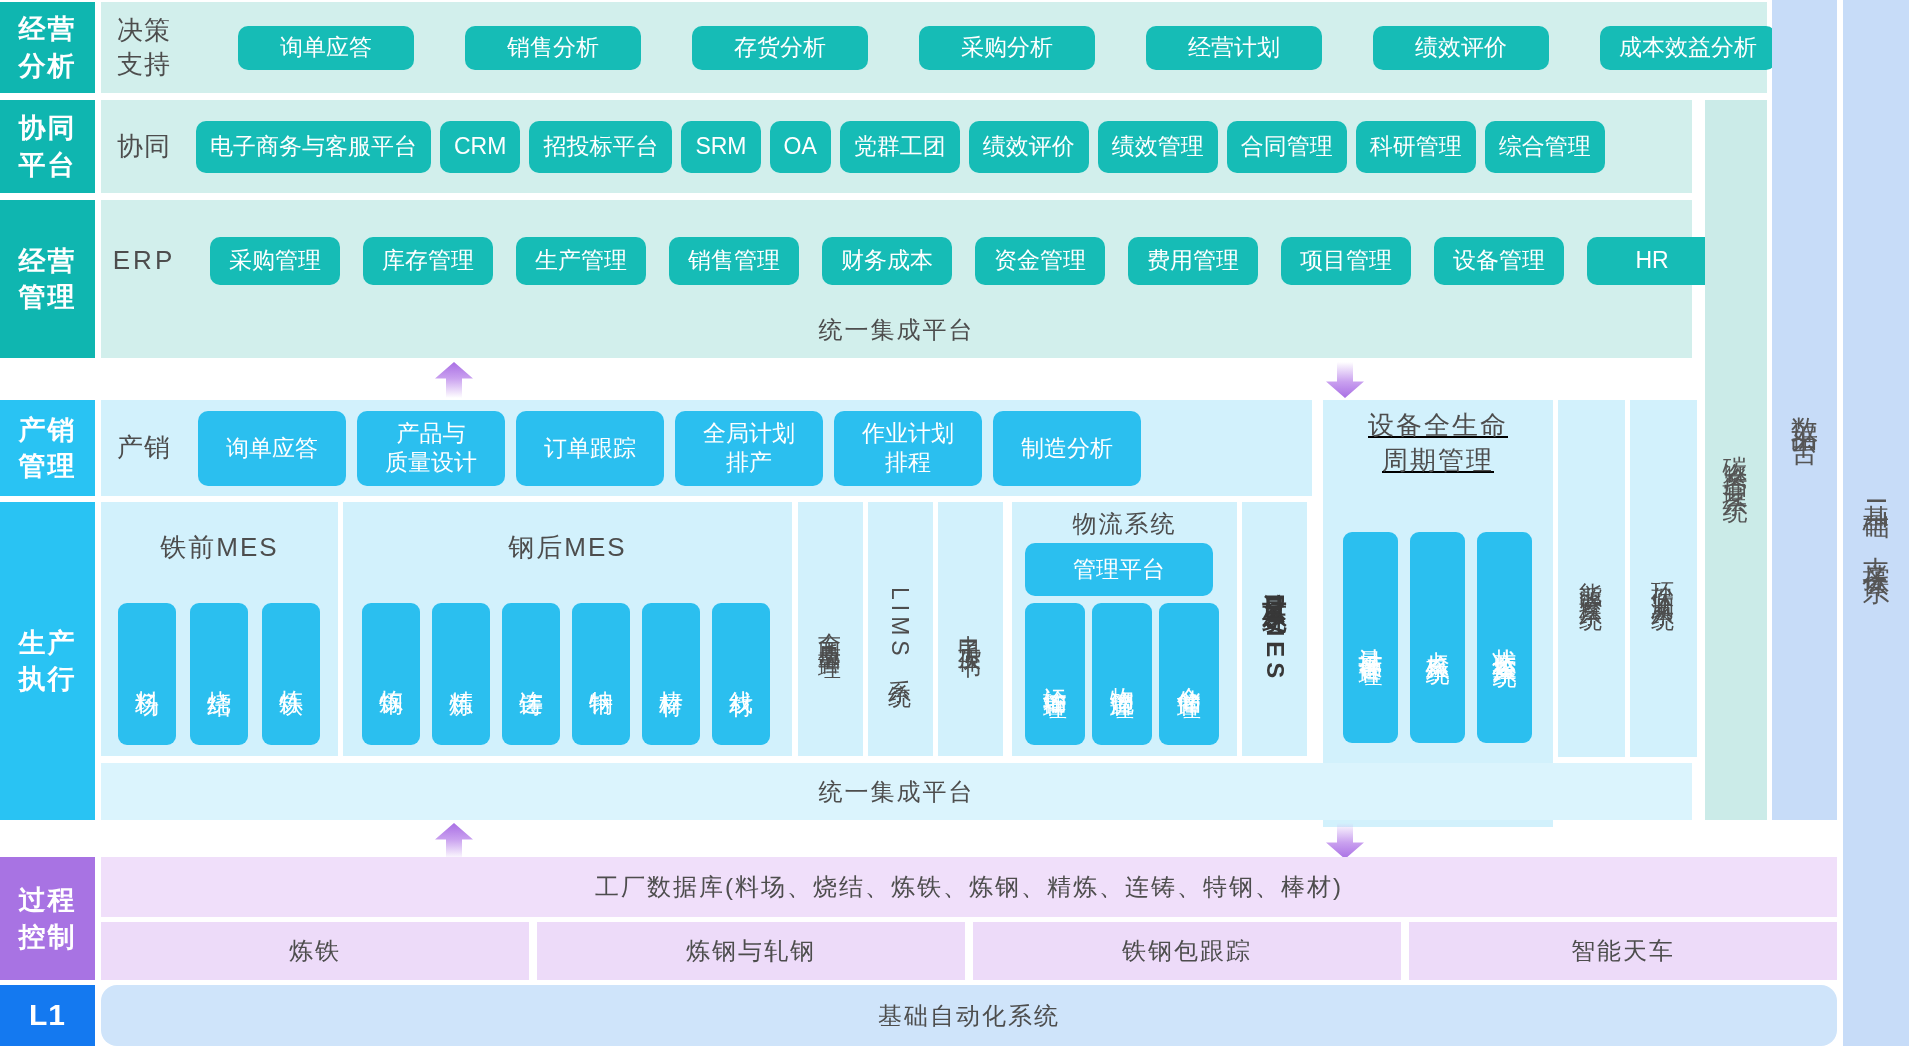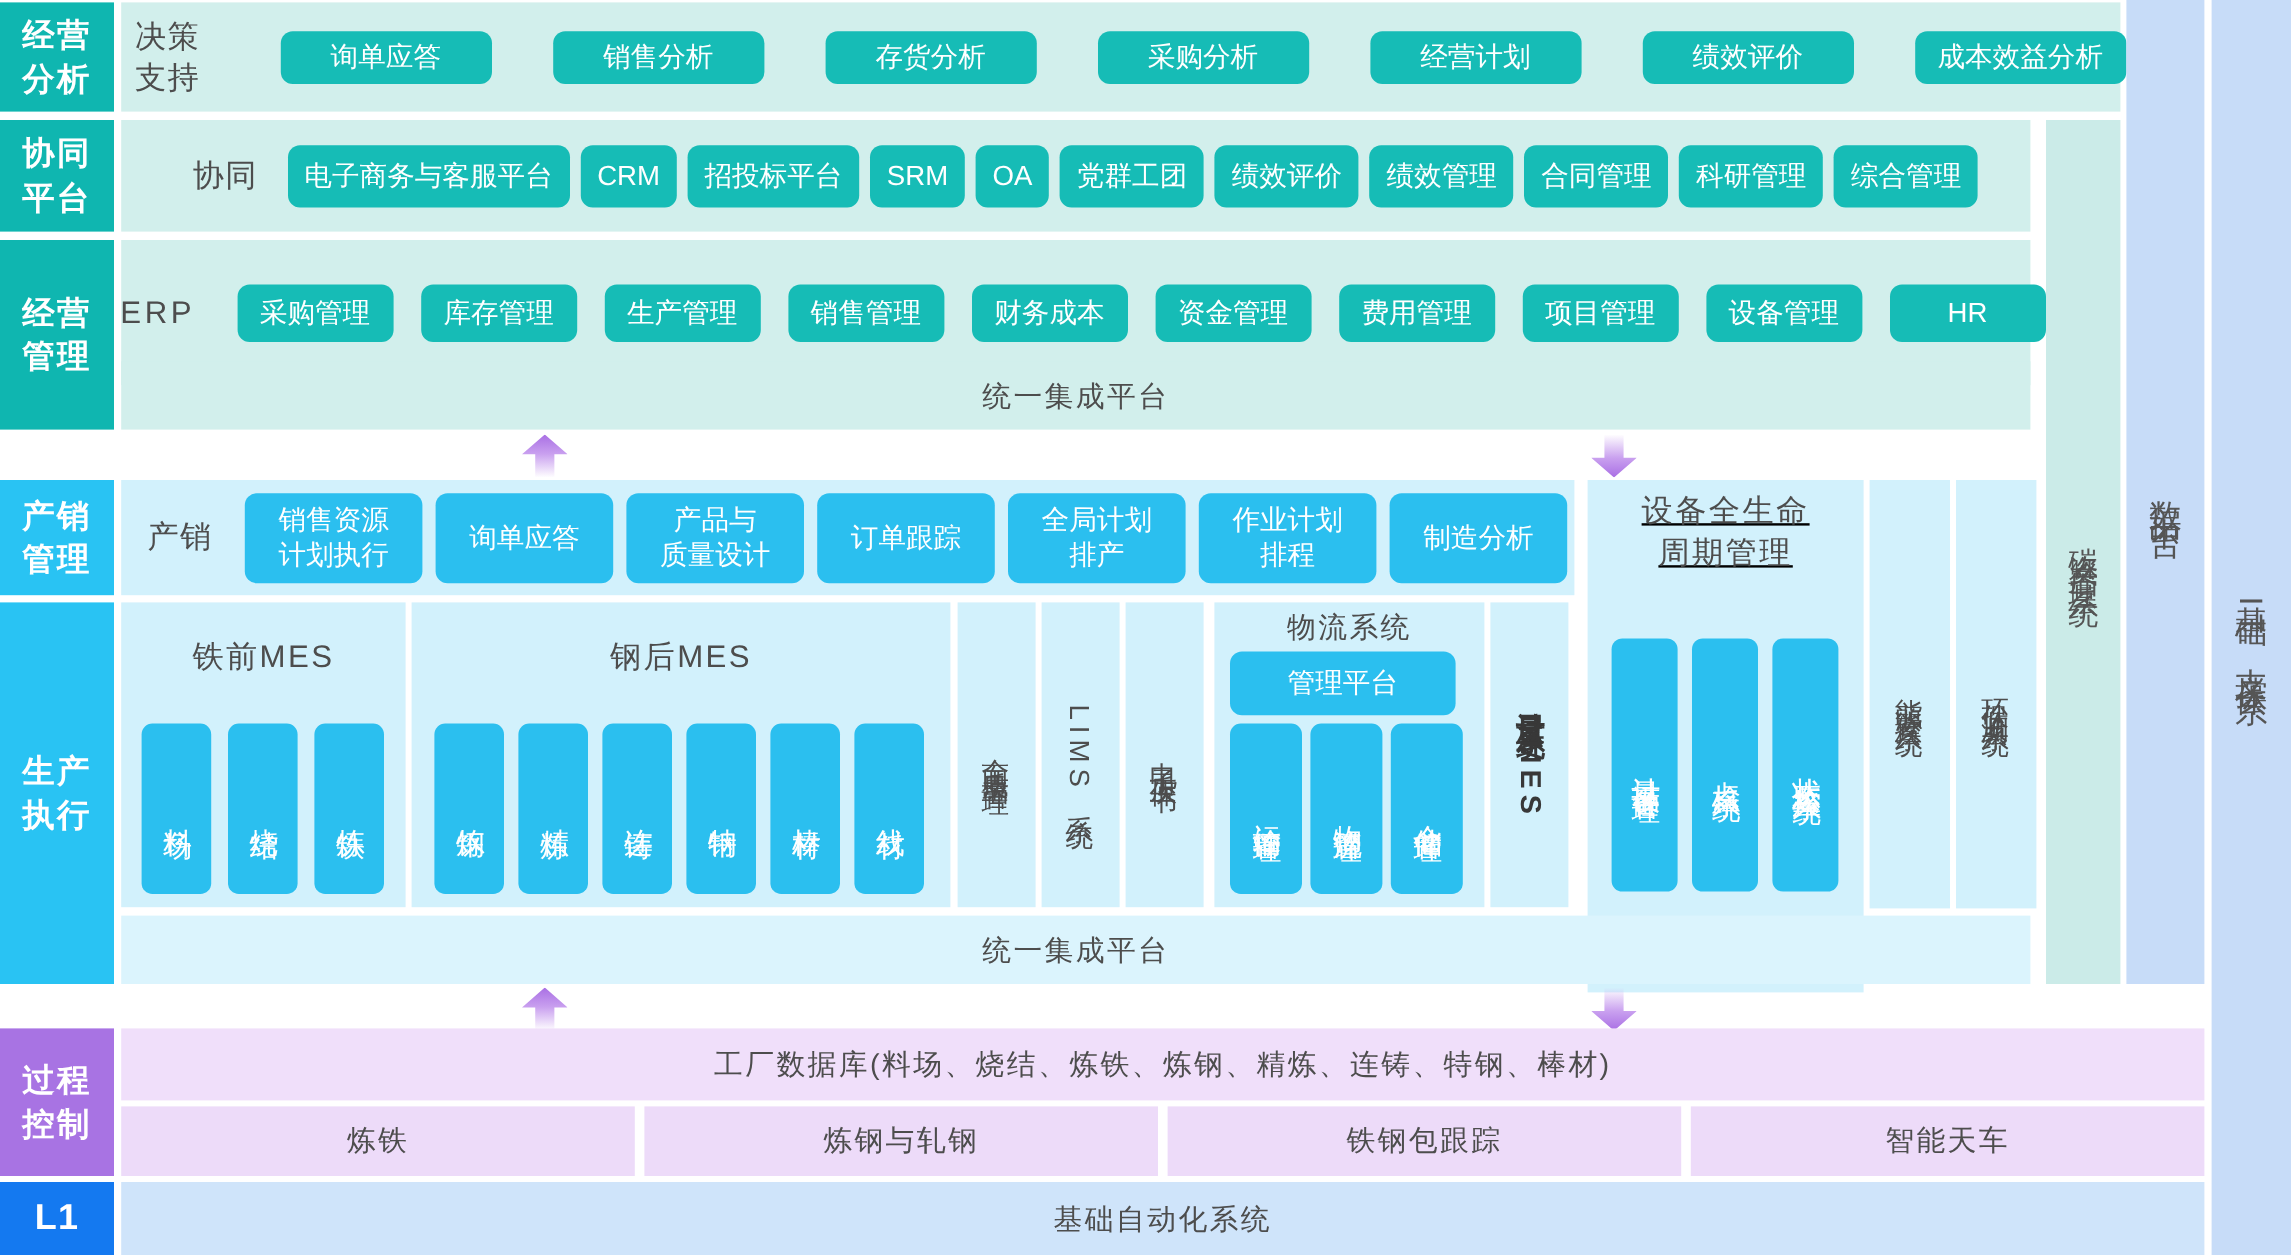--- a/index.html
+++ b/index.html
@@ -1,37 +1,37 @@
 <!DOCTYPE html>
 <html><head>
 <meta charset="utf-8">
 <style>
   html,body{margin:0;padding:0;background:#ffffff;}
   #app{
     position:relative;width:1909px;height:1046px;background:#ffffff;overflow:hidden;
     font-family:"Liberation Sans","DejaVu Sans",sans-serif;
   }
-  .abs{position:absolute;justify-content:center;}
+  .abs{position:absolute;}
   
   .hdr{
     display:flex;align-items:center;justify-content:center;text-align:center;
     color:#ffffff;font-weight:bold;font-size:27px;line-height:1.35;letter-spacing:2px;
     white-space:pre-line;
   }
   .hdr.teal{background:#0fb6b0;}
   .hdr.cyan{background:#29c3f3;}
   .hdr.purple{background:#a873e3;}
   .hdr.blue{background:#1479f0;font-size:30px;letter-spacing:1px;}
   
   .band{display:flex;align-items:center;}
   .band.teal-bg{background:#d2efec;}
   .band.cyan-bg{background:#d2f1fc;}
   .band.cyan-lt{background:#dbf4fd;}
   .band.purple-lt{background:#f0dffa;}
-  .band.blue-lt{background:#cfe4fa;}
+  .band.blue-lt{background:#cfe4fa;border-radius:16px;}
   .band-title{
     width:100%;text-align:center;color:#4d4d4d;font-size:24px;letter-spacing:2px;
   }
   .side-lbl{
     flex:0 0 86px;text-align:center;color:#4d4d4d;font-size:26px;line-height:1.3;
     white-space:pre-line;letter-spacing:1px;
   }
   .side-lbl.wide{letter-spacing:3px;}
   
   .boxrow{display:flex;align-items:center;}
@@ -153,22 +153,20 @@
     <div class="band-title">统一集成平台</div>
   </div>
 
   <div class="arr up" style="left:435px;top:362px;"></div>
   <div class="arr down" style="left:1326px;top:362px;"></div>
 
   <div class="abs band cyan-bg boxrow r4" style="left:101px;top:400px;width:1211px;height:96px;">
     <div class="side-lbl">产销</div>
     <div class="boxrow r4">
 
-    <div class="box cyan">销售资源
-计划执行</div>
         <div class="box cyan">询单应答</div>
         <div class="box cyan">产品与
 质量设计</div>
         <div class="box cyan">订单跟踪</div>
         <div class="box cyan">全局计划
 排产</div>
         <div class="box cyan">作业计划
 排程</div>
         <div class="box cyan">制造分析</div>
       </div>

